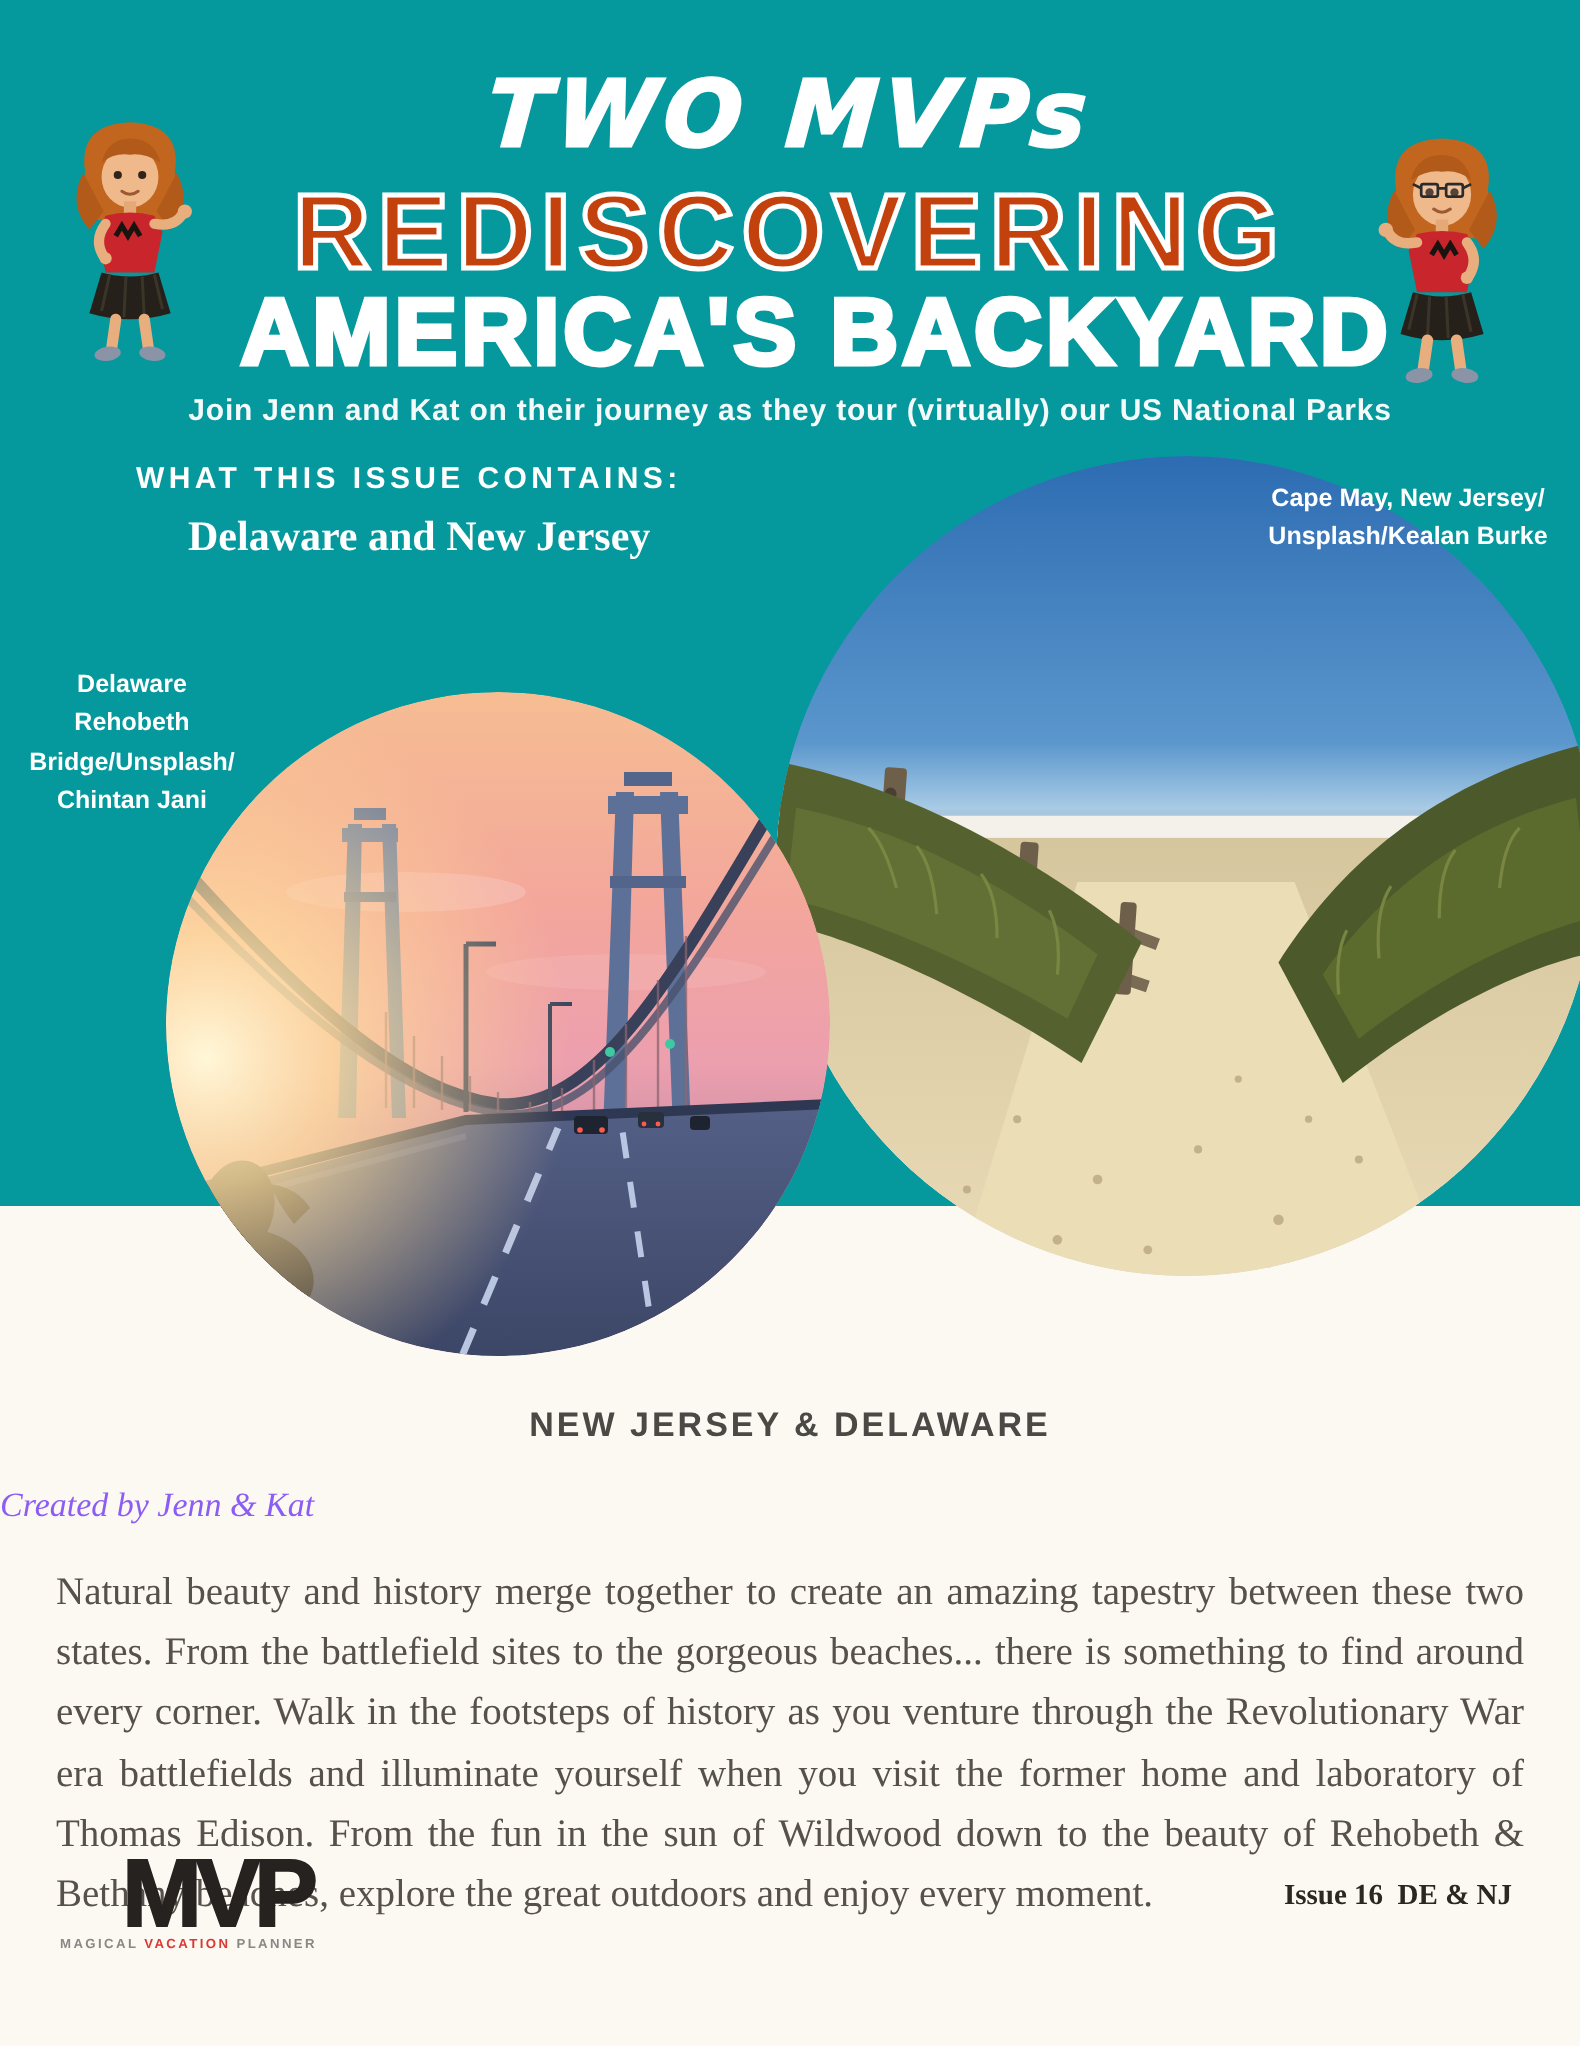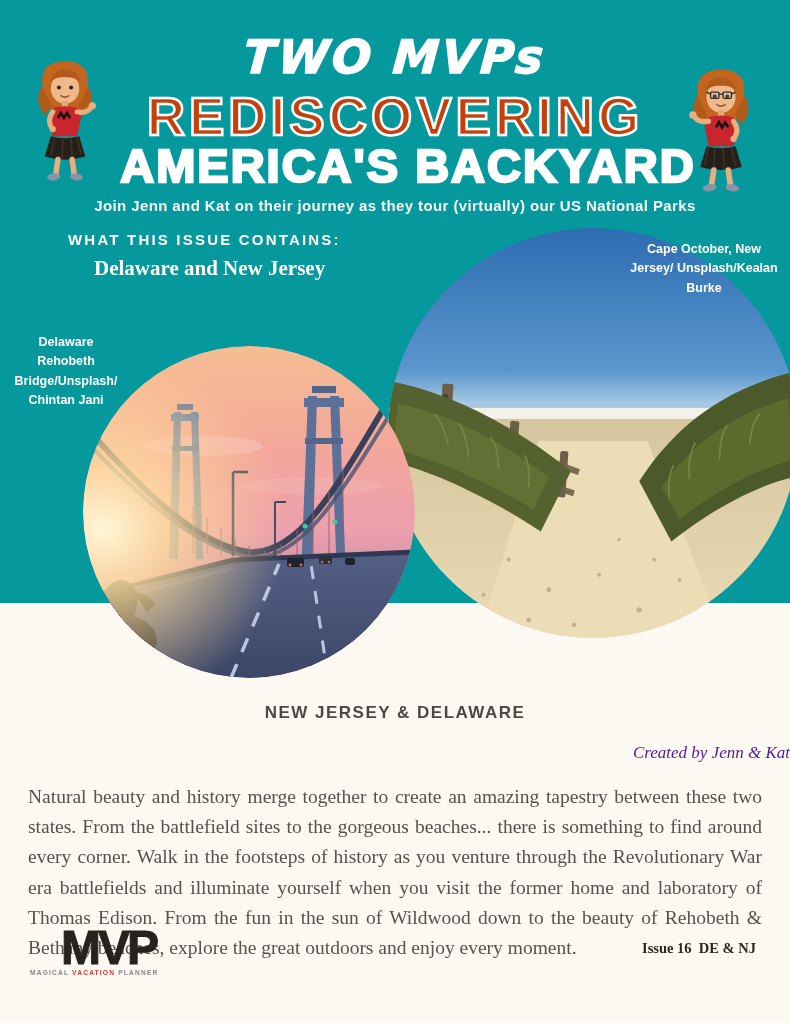--- a/index.html
+++ b/index.html
@@ -33,22 +33,22 @@
     color:#FFFFFF;text-align:center;}
   .caption-bridge{left:12px;top:333px;width:108px;}
   .caption-beach{left:624px;top:240px;width:160px;}
 
   .girl{position:absolute;z-index:2;}
   .girl-left{left:24px;top:56px;}
   .girl-right{left:678px;top:64px;}
 
   .article-heading{position:absolute;left:0;top:703px;width:790px;text-align:center;
     font-weight:bold;font-size:17px;color:#4B4946;letter-spacing:1.5px;}
-  .article-byline{position:absolute;left:0;top:743px;width:790px;text-align:right;
-    font-family:"Liberation Serif",serif;font-style:italic;font-size:17px;color:#4c1d95;}
+  .article-byline{position:absolute;left:0;top:743px;width:790px;text-align:left;
+    font-family:"Liberation Serif",serif;font-style:italic;font-size:17px;color:#8b5cf6;}
   .article-body{position:absolute;left:28px;top:768px;width:734px;
     font-family:"Liberation Serif",serif;font-size:19.5px;line-height:1.55;
     color:#56524B;text-align:justify;margin-top:14px;}
 
   .mvp-logo{position:absolute;left:30px;top:928px;width:120px;}
   .mvp-logo-text{font-family:"Liberation Sans",sans-serif;font-weight:bold;font-size:48px;
     letter-spacing:-3px;line-height:0.82;color:#262220;margin-left:31px;-webkit-text-stroke:1px #262220;}
   .mvp-tagline{margin-top:2px;font-size:6.6px;font-weight:bold;letter-spacing:1.2px;
     color:#8A8786;white-space:nowrap;}
   .mvp-tagline .red{color:#D93A35;}
@@ -254,21 +254,21 @@
           <ellipse cx="40" cy="292" rx="34" ry="24" transform="rotate(8 40 292)"></ellipse>
           <circle cx="22" cy="316" r="14" fill="#14161C"></circle>
           <path d="M52,246 q14,2 20,12 l-8,8 q-8,-10 -12,-20 Z"></path>
         </g>
         <rect width="332" height="332" fill="url(#sunB)"></rect>
       </g>
     </svg>
   </div>
 
   <div class="caption caption-bridge">Delaware Rehobeth Bridge/Unsplash/ Chintan Jani</div>
-  <div class="caption caption-beach">Cape October, New Jersey/ Unsplash/Kealan Burke</div>
+  <div class="caption caption-beach">Cape May, New Jersey/ Unsplash/Kealan Burke</div>
 
   <div class="article-heading">NEW JERSEY &amp; DELAWARE</div>
   <div class="article-byline">Created by Jenn &amp; Kat</div>
   <div class="article-body">Natural beauty and history merge together to create an amazing tapestry between these two states. From the battlefield sites to the gorgeous beaches... there is something to find around every corner. Walk in the footsteps of history as you venture through the Revolutionary War era battlefields and illuminate yourself when you visit the former home and laboratory of Thomas Edison. From the fun in the sun of Wildwood down to the beauty of Rehobeth &amp; Bethany beaches, explore the great outdoors and enjoy every moment.</div>
 
   <div class="mvp-logo">
     <div class="mvp-logo-text">MVP</div>
     <div class="mvp-tagline"><span>MAGICAL</span> <span class="red">VACATION</span> <span>PLANNER</span></div>
   </div>
   <div class="issue-number">Issue 16  DE &amp; NJ</div>

